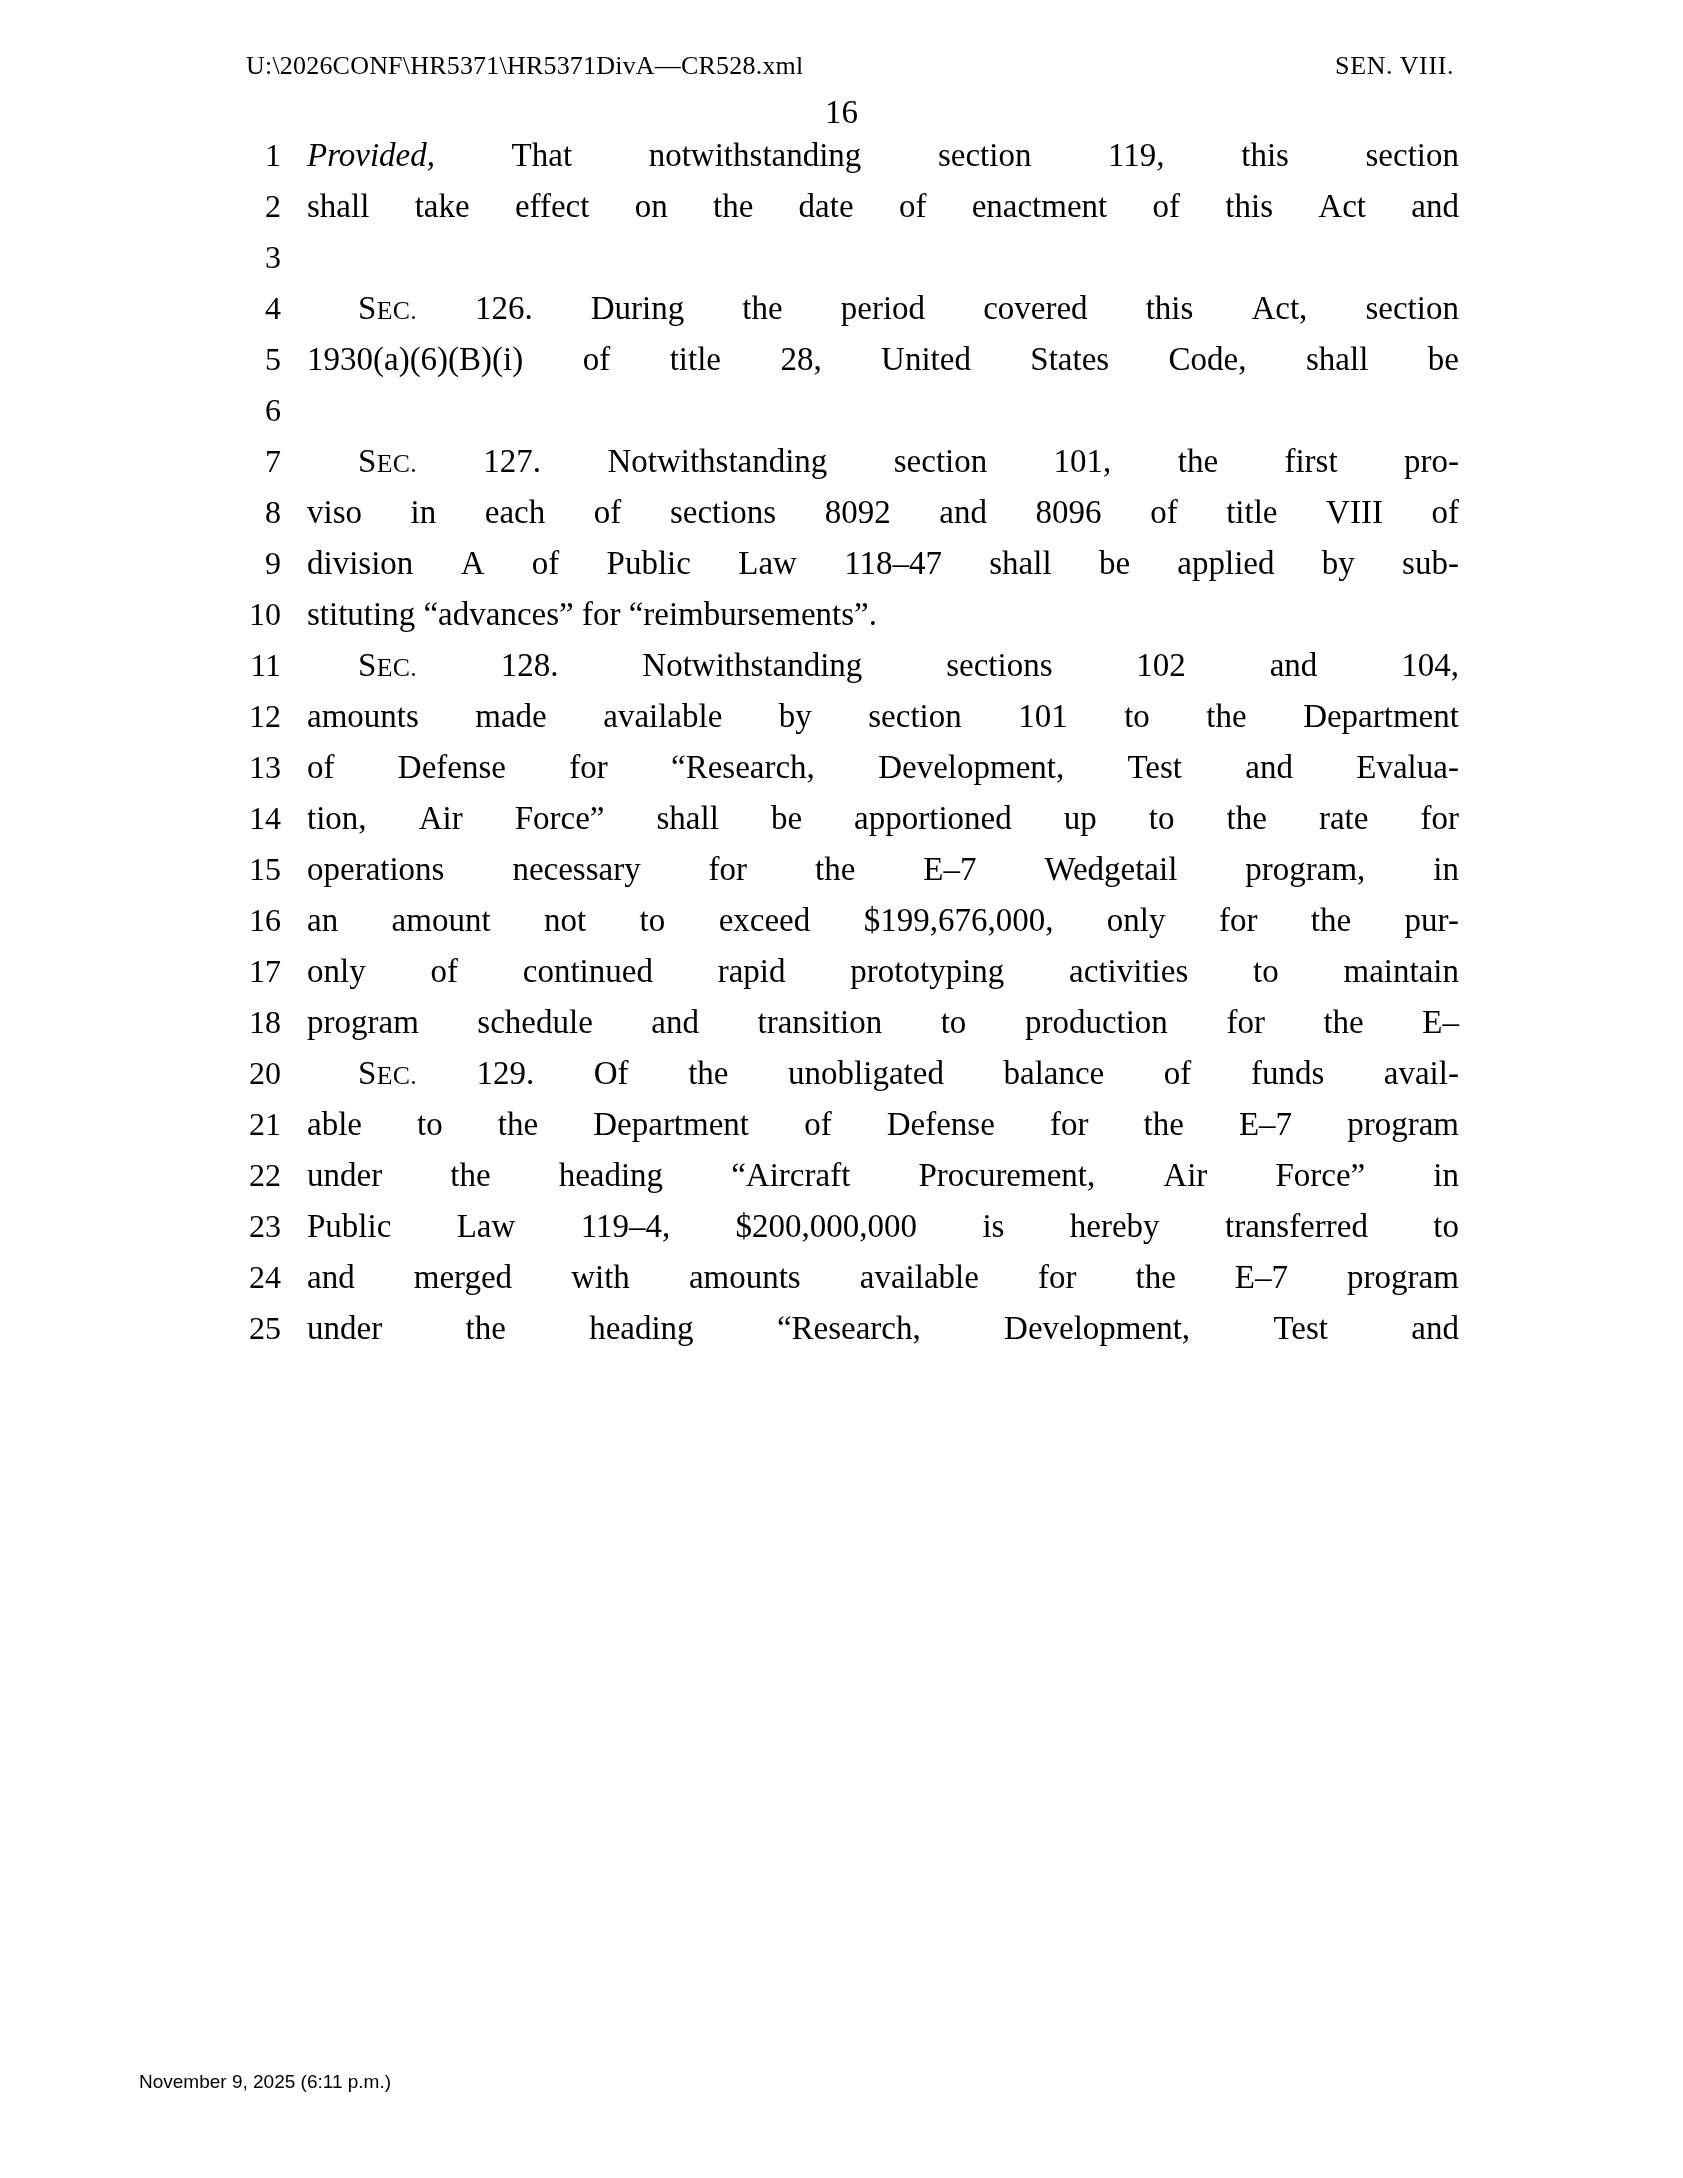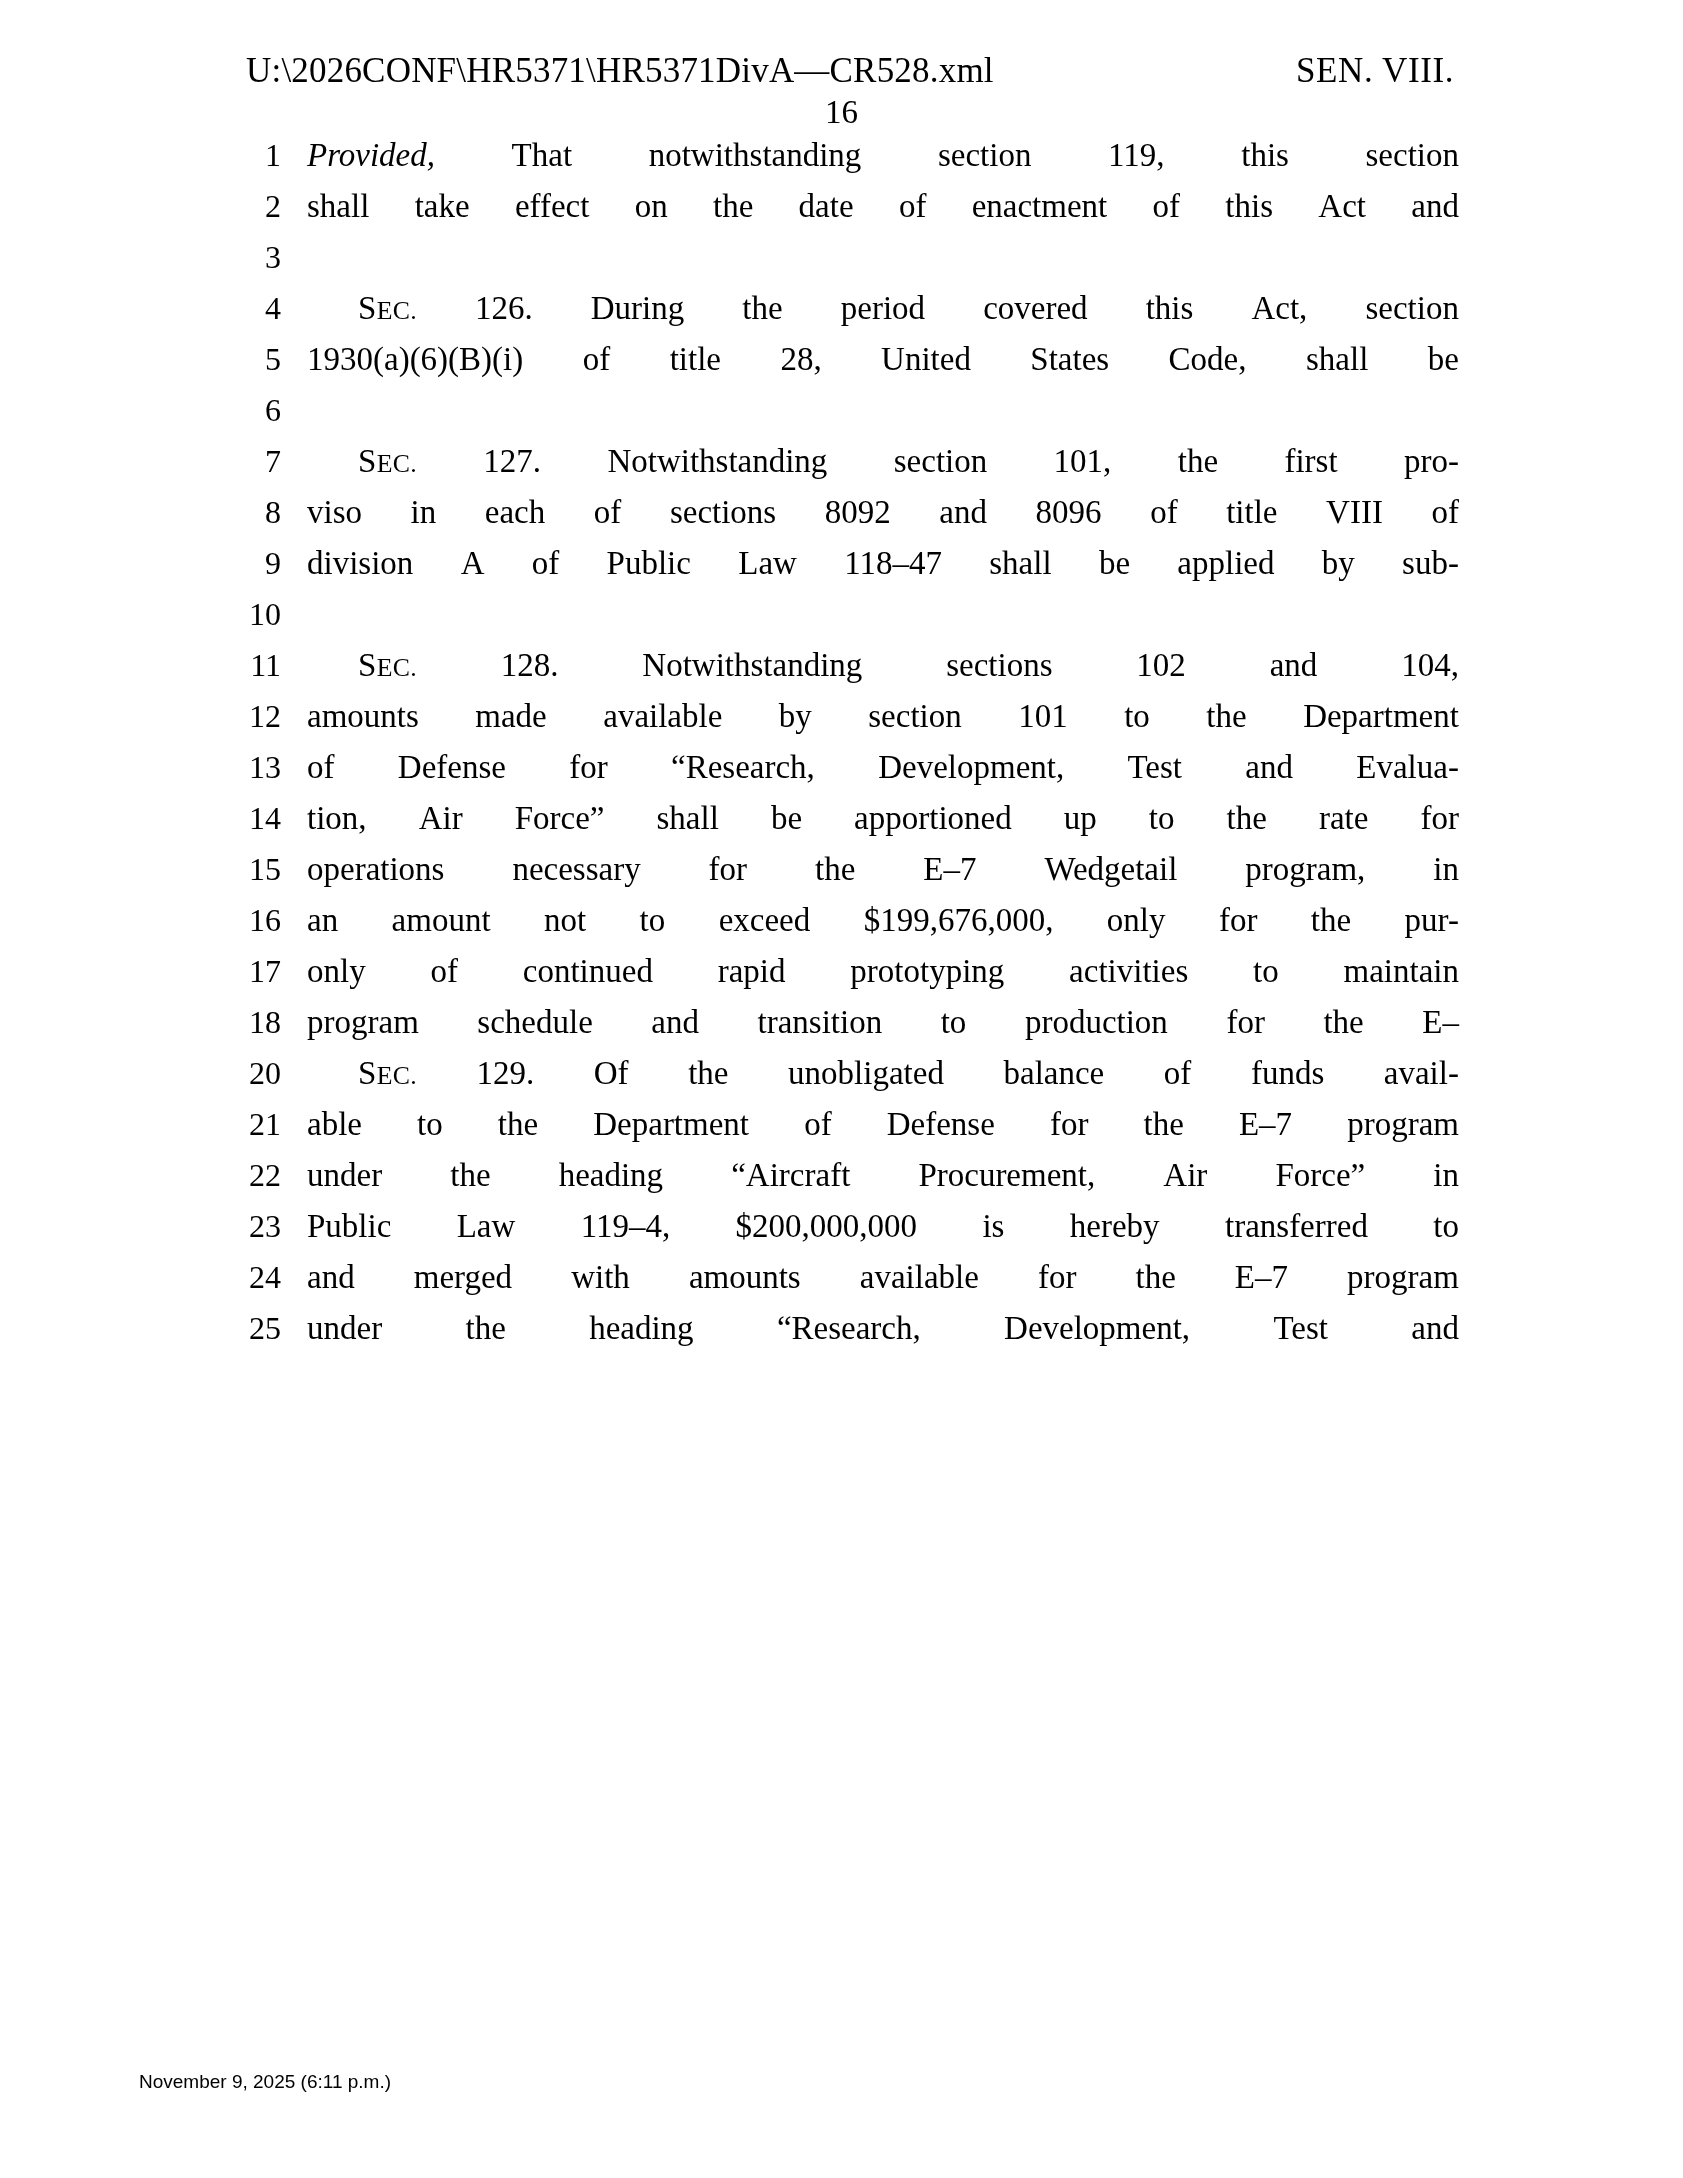--- a/index.html
+++ b/index.html
@@ -19,21 +19,21 @@
 
   
   .doc-header {
     position: absolute;
     top: 51px;
     left: 246px;
     width: 1208px;
     display: flex;
     justify-content: space-between;
     align-items: center;
-    font-size: 35px;
+    font-size: 26px;
     letter-spacing: 0.2px;
   }
   .doc-header .file-path {
     white-space: nowrap;
   }
   .doc-header .chamber {
     white-space: nowrap;
     font-variant: small-caps;
     letter-spacing: 0.6px;
   }
@@ -226,20 +226,21 @@
           <span>118–47</span>
           <span>shall</span>
           <span>be</span>
           <span>applied</span>
           <span>by</span>
           <span>sub-</span>
         </div>
       </div>
       <div class="line">
         <div class="line-number">10</div>
+        <div class="line-text"><span>stituting “advances” for “reimbursements”.</span></div>
       </div>
       <div class="line">
         <div class="line-number">11</div>
         <div class="line-text justify indent">
           <span class="smallcaps"><span>S</span><span style="font-size: 0.78em;">EC.</span></span>
           <span>128.</span>
           <span>Notwithstanding</span>
           <span>sections</span>
           <span>102</span>
           <span>and</span>

